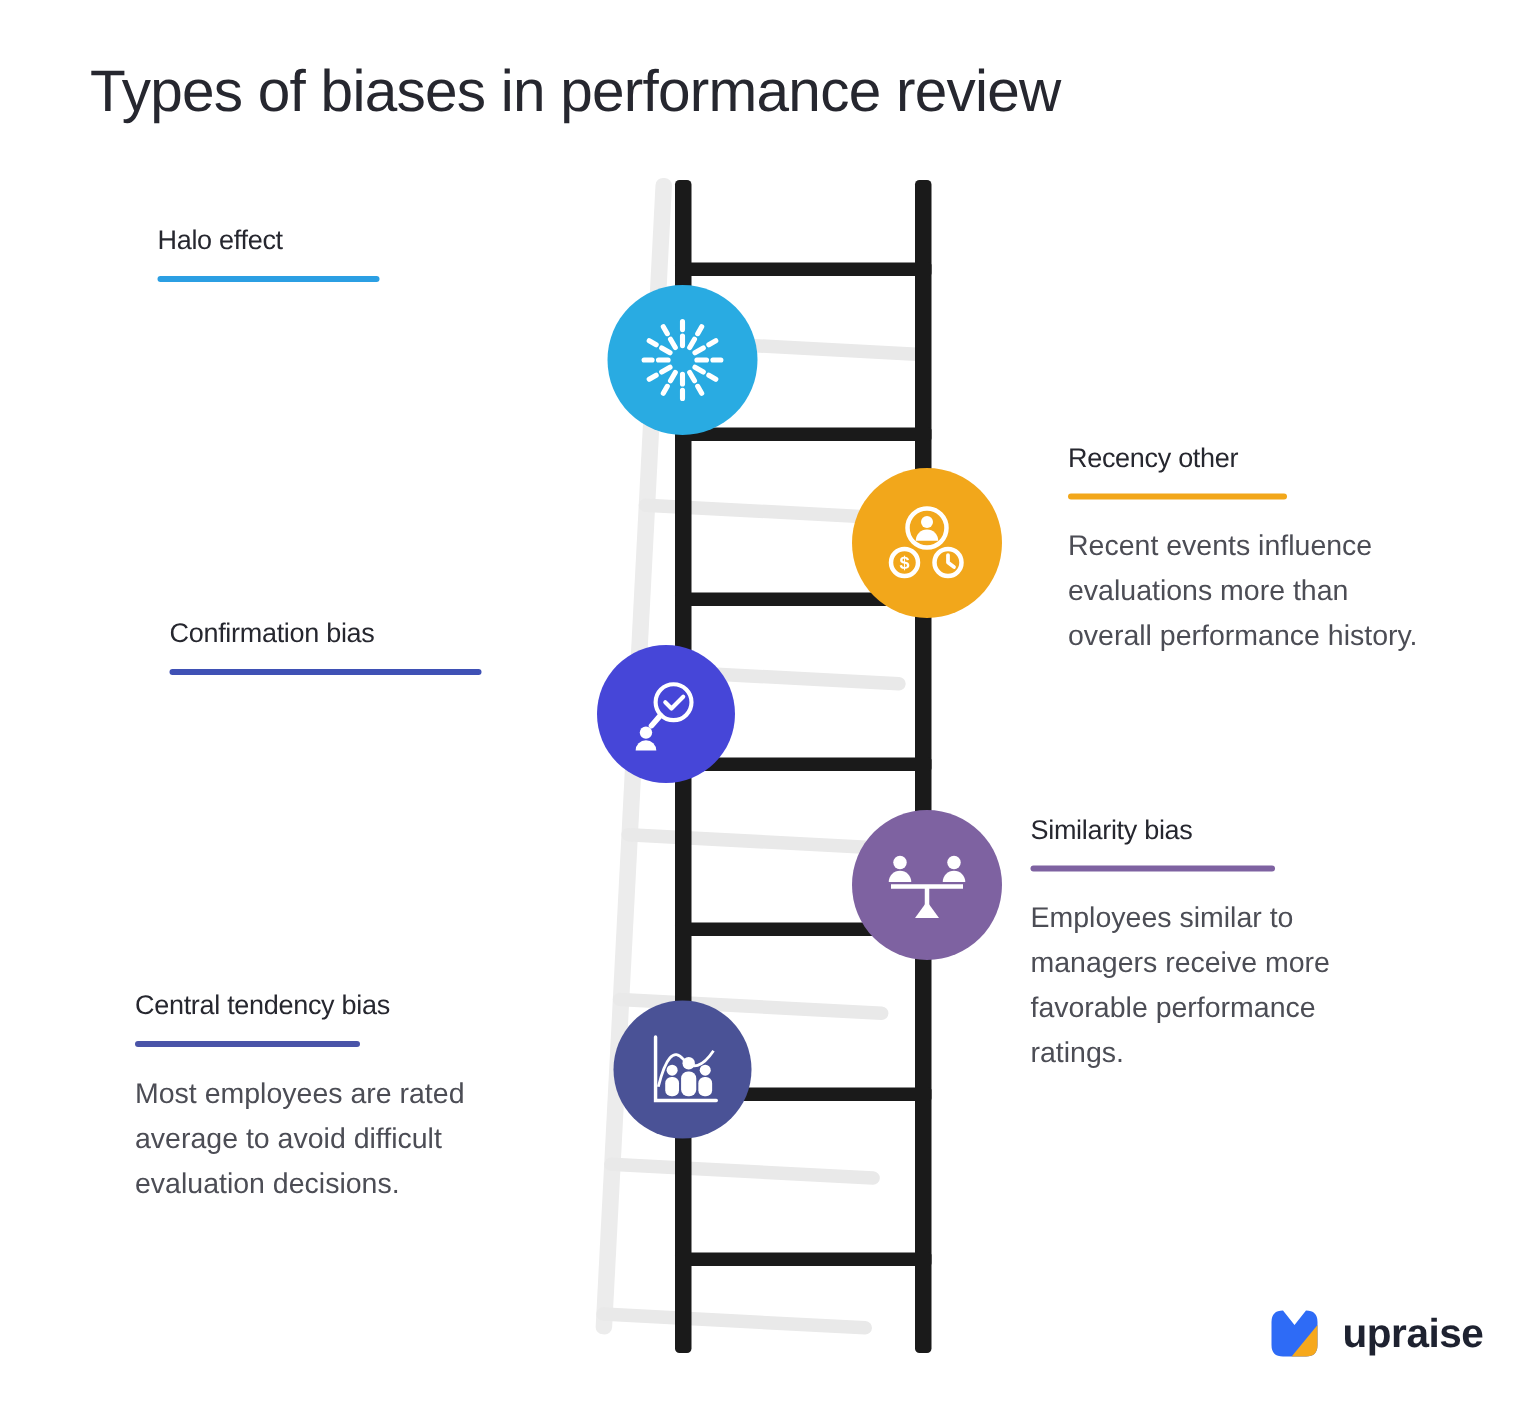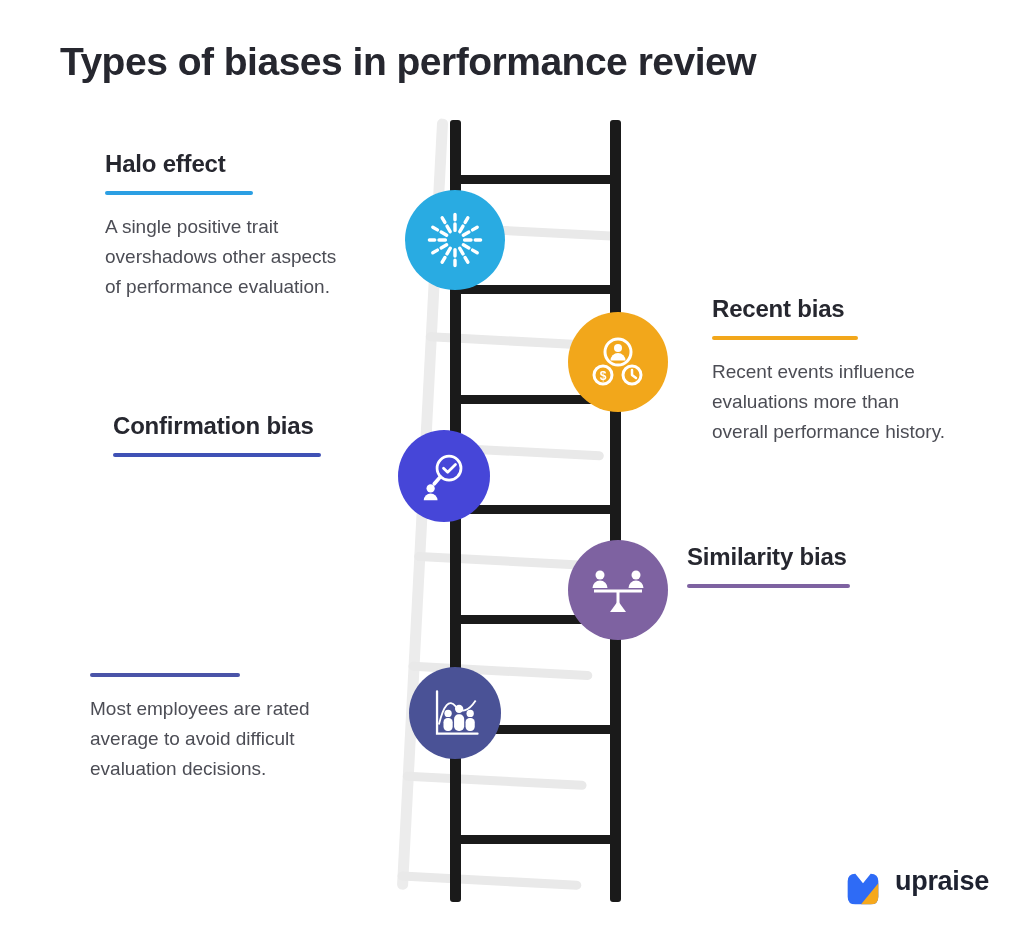--- a/index.html
+++ b/index.html
@@ -12,21 +12,21 @@
     height: 944px;
     background: #ffffff;
     overflow: hidden;
   }
 
   .title {
     position: absolute;
     left: 60px;
     top: 40px;
     font-size: 39px;
-    font-weight: 700;
+    font-weight: 400;
     letter-spacing: -0.5px;
     color: #26272F;
   }
 
   
   .shadow-ladder {
     position: absolute;
     left: 437px;
     top: 128px;
     width: 184px;
@@ -83,22 +83,22 @@
     display: flex;
     align-items: center;
     justify-content: center;
     z-index: 3;
   }
   .icon-circle svg { width: 64%; height: 64%; }
 
   
   .bias { position: absolute; z-index: 4; }
   .bias h2 {
-    font-size: 24px;
-    font-weight: 700;
+    font-size: 18px;
+    font-weight: 400;
     color: #26272F;
     letter-spacing: -0.2px;
   }
   .underline {
     height: 4px;
     border-radius: 2px;
     margin-top: 13px;
   }
   .bias p {
     margin-top: 17px;
@@ -106,20 +106,21 @@
     line-height: 30px;
     color: #4C4D55;
   }
 
   
   .logo {
     position: absolute;
     left: 840px;
     top: 866px;
     display: flex;
+    align-items: center;
     gap: 9px;
     z-index: 4;
   }
   .logo-text {
     font-size: 27px;
     font-weight: 700;
     letter-spacing: -0.3px;
     color: #1E2230;
   }
 </style>
@@ -215,40 +216,41 @@
       <circle cx="36" cy="27" r="4.5" fill="#ffffff"></circle>
       <rect x="30.5" y="33" width="11" height="18" rx="5" fill="#ffffff"></rect>
       <circle cx="48" cy="32" r="4" fill="#ffffff"></circle>
       <rect x="43" y="37" width="10" height="14" rx="4.5" fill="#ffffff"></rect>
     </svg>
   </div>
 
   <section class="bias" style="left:105px; top:150px; width:252px">
     <h2>Halo effect</h2>
     <div class="underline" style="width: 148px; background: rgb(43, 159, 227);"></div>
-    <p>A single positive trait overshadows other aspects of performance evaluation.</p>
   </section>
 
   <section class="bias" style="left:712px; top:295px; width:245px">
-    <h2>Recent bias</h2>
+    <h2>Recency other</h2>
     <div class="underline" style="width: 146px; background: rgb(242, 167, 27);"></div>
     <p>Recent events influence evaluations more than overall performance history.</p>
   </section>
 
   <section class="bias" style="left:113px; top:412px; width:252px">
     <h2>Confirmation bias</h2>
     <div class="underline" style="width: 208px; background: rgb(63, 81, 181);"></div>
   </section>
 
   <section class="bias" style="left:687px; top:543px; width:245px">
     <h2>Similarity bias</h2>
     <div class="underline" style="width: 163px; background: rgb(126, 98, 161);"></div>
+    <p>Employees similar to managers receive more favorable performance ratings.</p>
   </section>
 
   <section class="bias" style="left:90px; top:660px; width:272px">
+    <h2>Central tendency bias</h2>
     <div class="underline" style="width: 150px; background: rgb(74, 84, 168);"></div>
     <p>Most employees are rated average to avoid difficult evaluation decisions.</p>
   </section>
 
   <div class="logo">
     <svg width="46" height="46" viewBox="0 0 48 48">
       <path d="M8 16 Q8 8 16 8 L24 18 L32 8 Q40 8 40 16 L40 32 Q40 40 32 40 L16 40 Q8 40 8 32 Z" fill="#2E6BF6"></path>
       <path d="M40 18 L40 32 Q40 40 32 40 L22 40 Z" fill="#F6A81C"></path>
     </svg>
     <span class="logo-text">upraise</span>

